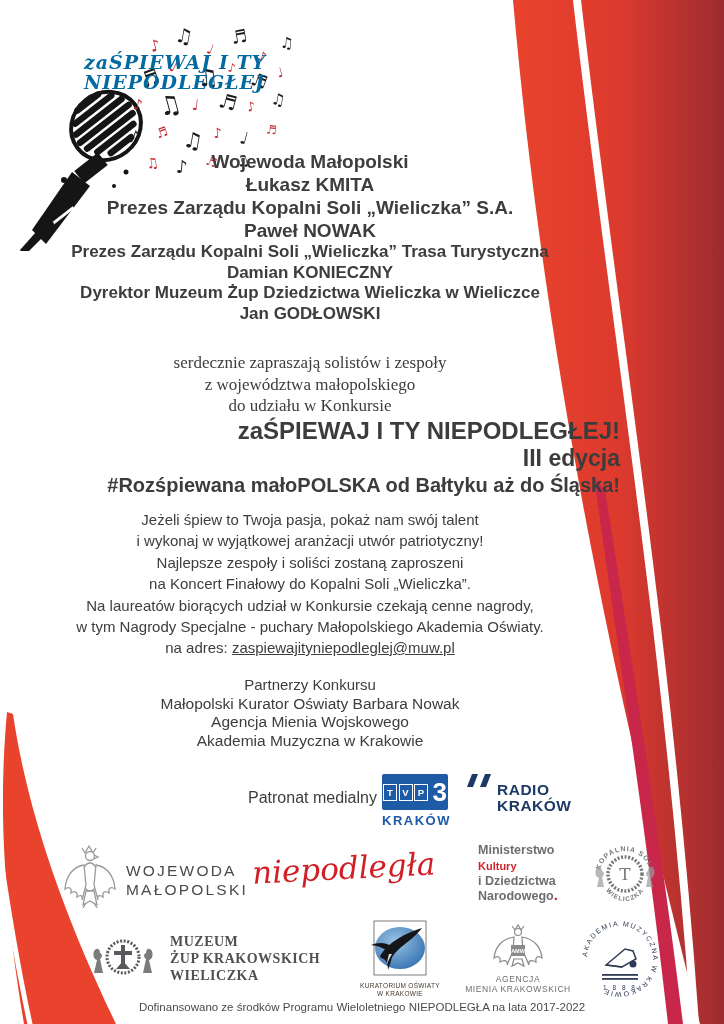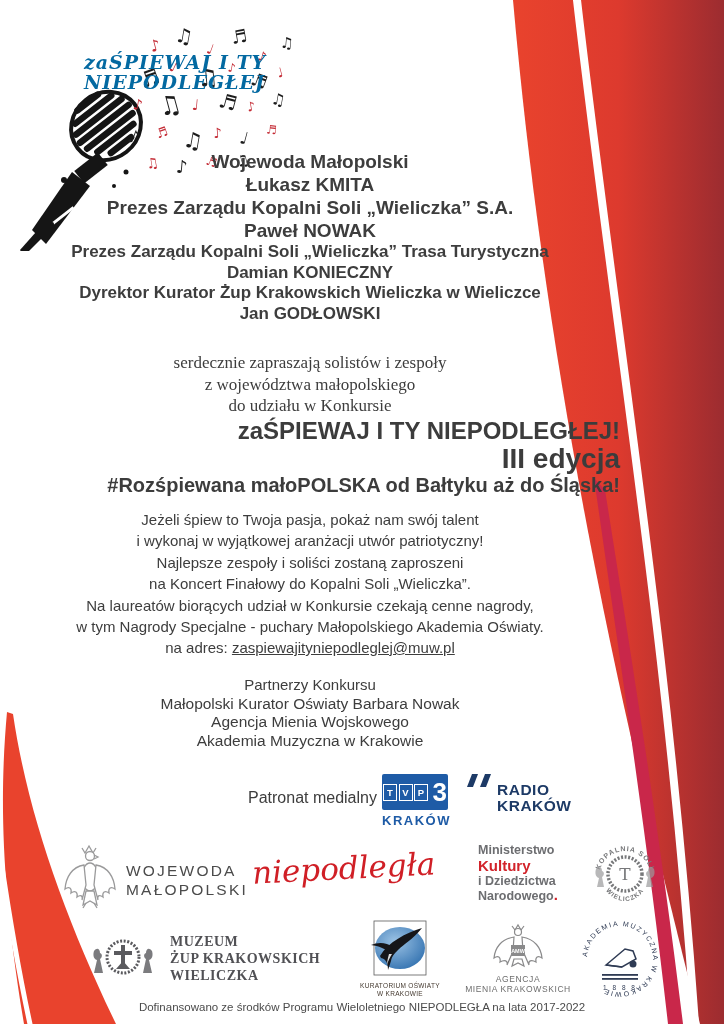--- a/index.html
+++ b/index.html
@@ -20,21 +20,21 @@
   .organizers{top:150px;}
   .org-line{font-weight:700;color:#3d3d3d;}
   .org-line.lg{font-size:19px;line-height:23px;}
   .org-line.sm{font-size:17px;line-height:20.5px;}
 
   .invitation{top:352px;}
   .inv-line{font-size:17px;line-height:21.5px;font-family:Liberation Serif, serif;}
 
   .title{top:417px;font-weight:700;color:#3c3c3c;text-align:right;}
   .title-l1{font-size:24px;line-height:28px;}
-  .title-l2{font-size:28px;line-height:27px;}
+  .title-l2{font-size:23px;line-height:27px;}
   .title-l3{font-size:20px;line-height:27px;}
 
   .body-block{top:509px;}
   .body-line{font-size:15px;line-height:21.4px;}
 
   .submission{top:637px;font-size:15px;line-height:21px;}
   .submission b{font-weight:700;}
   .email-link{color:#3d3d3d;text-decoration:underline;}
 
   .partners{top:674px;}
@@ -52,21 +52,21 @@
   .radio-logo{position:absolute;left:466px;top:773px;display:flex;align-items:flex-start;}
   .radio-text{margin-left:4px;margin-top:9px;color:#1d3a66;font-weight:700;font-size:15.5px;line-height:15.5px;letter-spacing:.5px;}
 
   
   .woj-eagle{position:absolute;left:62px;top:839px;}
   .woj-text{position:absolute;left:126px;top:861px;font-size:15.5px;line-height:19px;letter-spacing:2.2px;color:#4b4b4b;}
   .niepodlegla{position:absolute;left:252px;top:850px;font-family:"DejaVu Serif","Liberation Serif",serif;
                font-style:italic;font-size:31px;color:#d01f26;transform:rotate(-3deg);}
   .ministry{position:absolute;left:478px;top:843px;font-weight:700;}
   .min-line{font-size:12.5px;line-height:14.5px;color:#6d6e71;}
-  .min-kultury{font-size:15px;line-height:16px;color:#d2232a;}
+  .min-kultury{font-size:11px;line-height:16px;color:#d2232a;}
   .red-dot{color:#d2232a;font-size:15px;}
   .kopalnia{position:absolute;left:588px;top:837px;}
 
   .muzeum-emblem{position:absolute;left:86px;top:925px;}
   .muzeum-text{position:absolute;left:170px;top:933px;font-family:"Liberation Serif","DejaVu Serif",serif;
                font-weight:700;font-size:14px;line-height:17px;letter-spacing:.5px;color:#515155;}
   .kurat{position:absolute;left:358px;top:920px;width:84px;text-align:center;}
   .kurat-caption{font-size:6.5px;line-height:7.5px;color:#44392f;margin-top:2px;letter-spacing:.3px;}
   .amw{position:absolute;left:462px;top:921px;width:112px;text-align:center;}
   .amw-caption{font-size:8.5px;line-height:10px;color:#6d6d6d;letter-spacing:.6px;margin-top:1px;}
@@ -157,21 +157,21 @@
       <div>NIEPODLEGŁEJ</div>
     </div>
 
     <div id="organizers" class="col organizers">
         <div class="org-line lg">Wojewoda Małopolski</div>
         <div class="org-line lg">Łukasz KMITA</div>
         <div class="org-line lg">Prezes Zarządu Kopalni Soli „Wieliczka” S.A.</div>
         <div class="org-line lg">Paweł NOWAK</div>
         <div class="org-line sm">Prezes Zarządu Kopalni Soli „Wieliczka” Trasa Turystyczna</div>
         <div class="org-line sm">Damian KONIECZNY</div>
-        <div class="org-line sm">Dyrektor Kurator Żup Krakowskich Wieliczka w Wieliczce</div>
+        <div class="org-line sm">Dyrektor Muzeum Żup Dziedzictwa Wieliczka w Wieliczce</div>
         <div class="org-line sm">Jan GODŁOWSKI</div>
       </div>
 
     <div id="invitation" class="col invitation">
         <div class="inv-line">serdecznie zapraszają solistów i zespoły</div>
         <div class="inv-line">z województwa małopolskiego</div>
         <div class="inv-line">do udziału w Konkursie</div>
       </div>
 
     <div class="col title">

